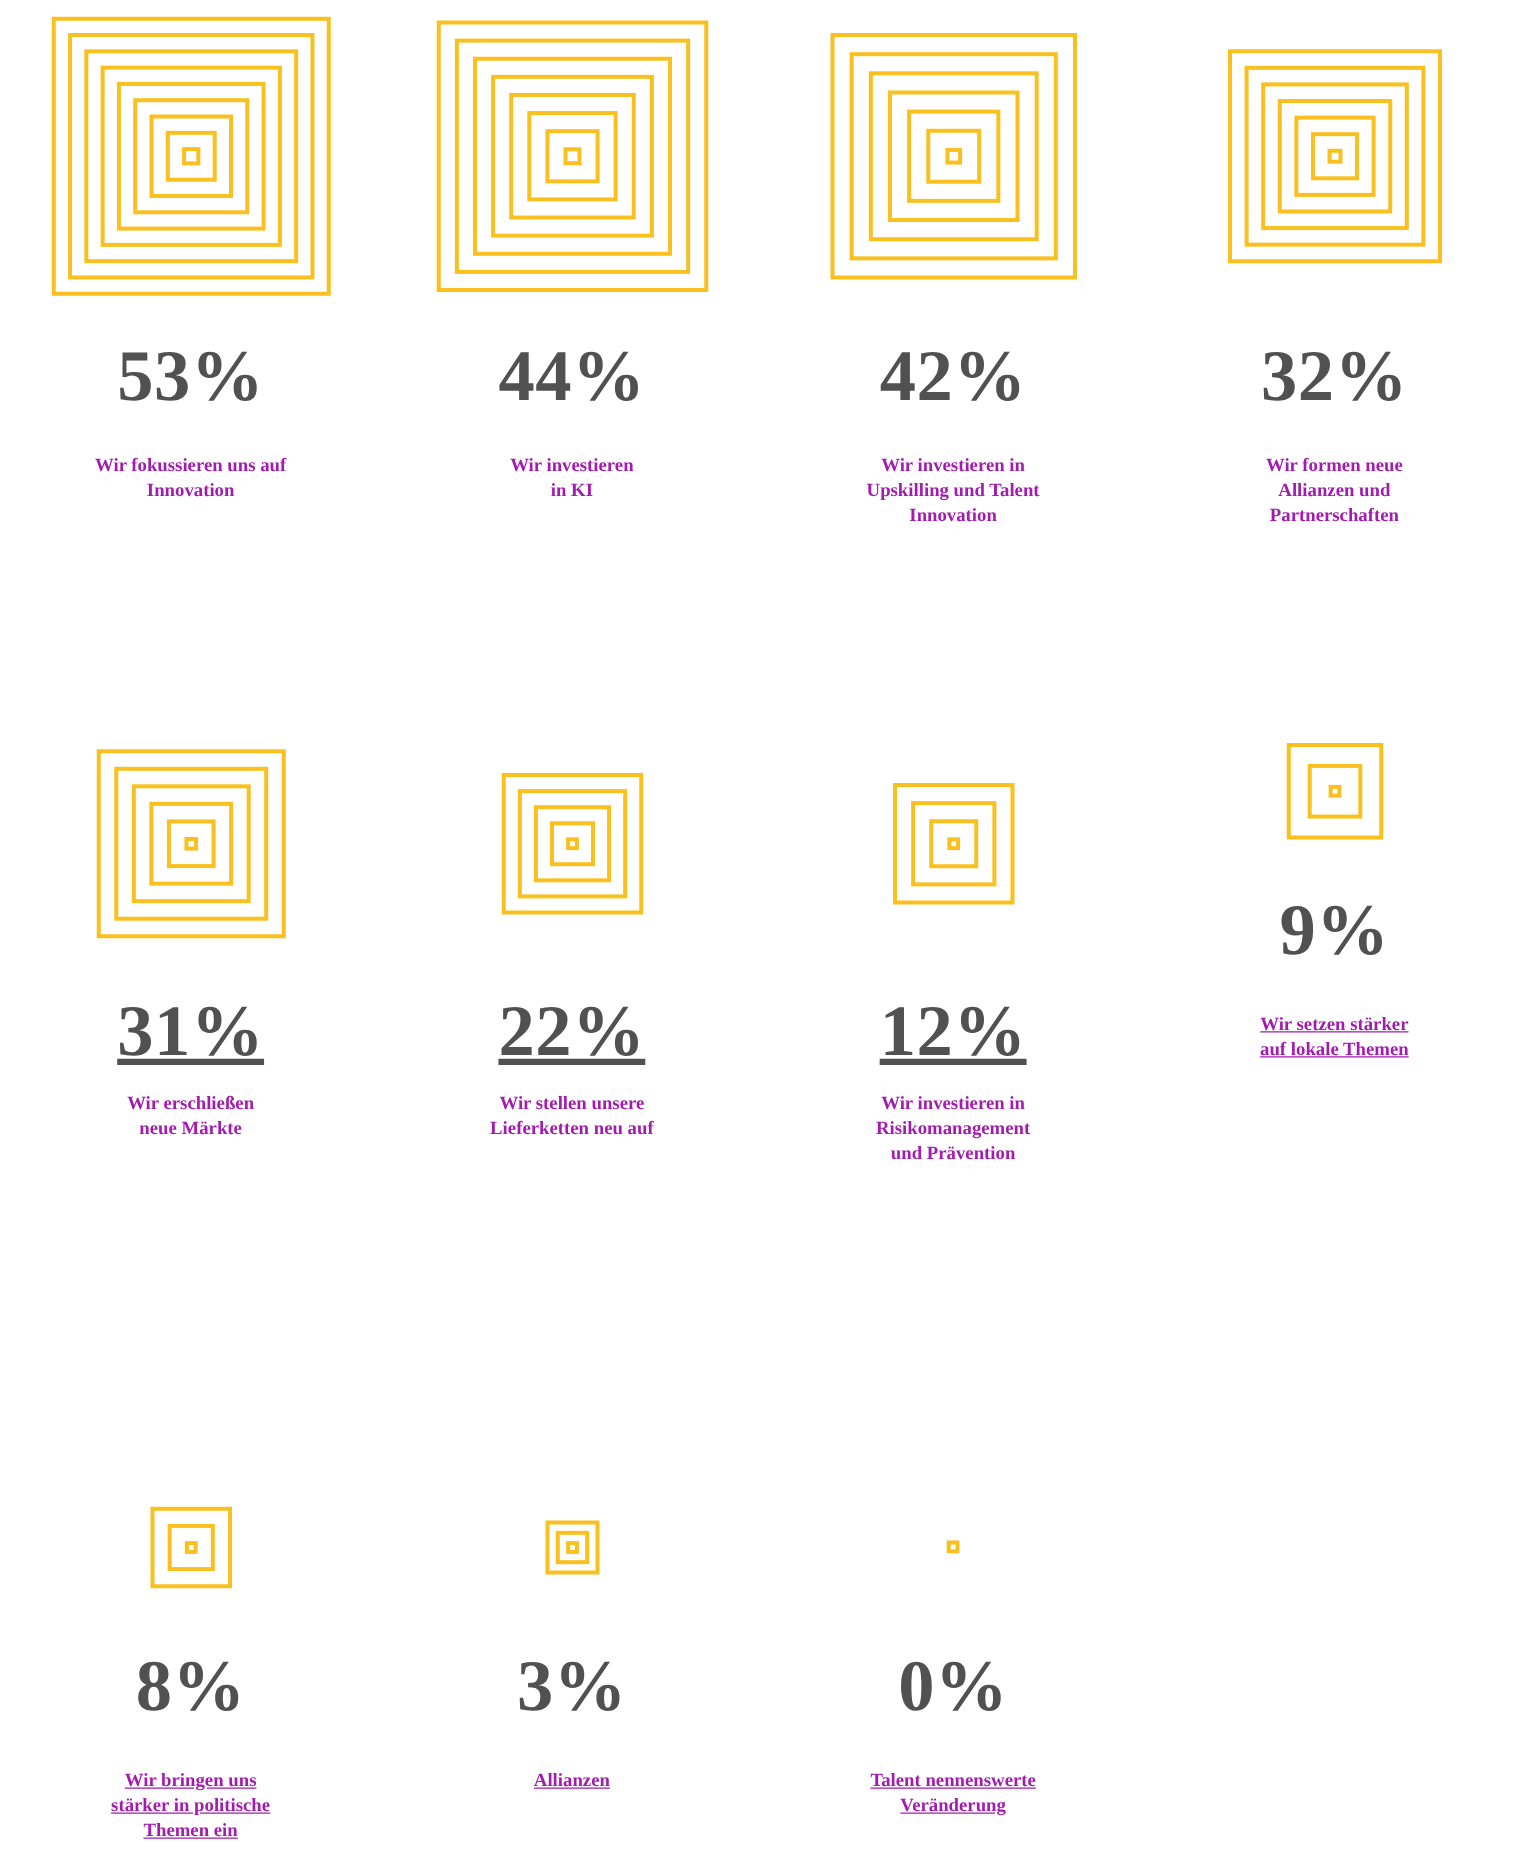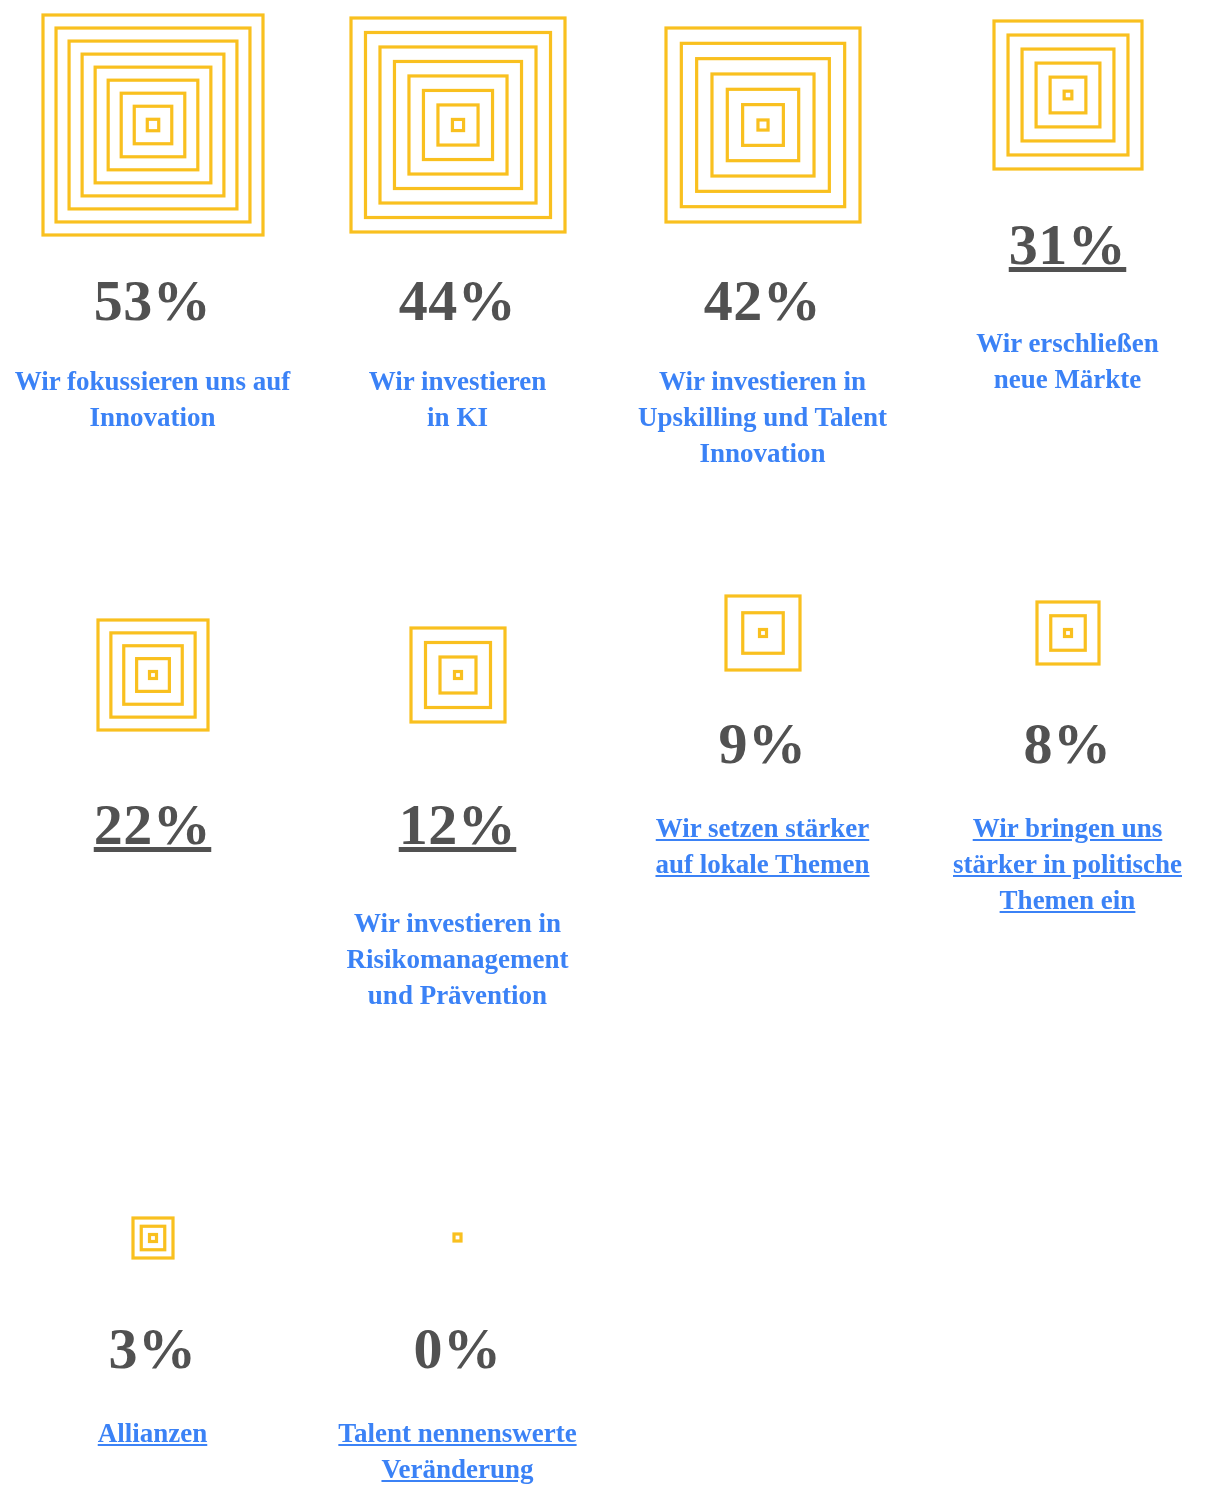--- a/index.html
+++ b/index.html
@@ -65,29 +65,29 @@
     line-height: 1;
     text-align: center;
     white-space: nowrap;
   }
   .row-1 .pct { margin-top: 22px; }
   .row-2 .pct { margin-top: 26px; text-decoration: underline; }
   .row-3 .pct { margin-top: 30px; }
 
   
   .label {
-    font-size: 27px;
+    font-size: 15px;
     font-weight: bold;
-    color: #3b82f6;
+    color: #a21caf;
     line-height: 1.33;
     text-align: center;
     max-width: 290px;
   }
   .row-1 .label { margin-top: 34px; }
-  .row-2 .label { margin-top: 52px; }
+  .row-2 .label { margin-top: 20px; }
   .row-3 .label { margin-top: 38px; text-decoration: underline; }
 </style>
 </head>
 <body>
 
 <div class="infographic">
 
   <div class="stat-cell row-1">
     <div class="icon-slot">
         <span class="rings">
@@ -148,20 +148,41 @@
         </span>
       </div>
     <div class="pct">42%</div>
     <div class="label">
       <div>Wir investieren in</div>
       <div>Upskilling und Talent</div>
       <div>Innovation</div>
     </div>
   </div>
 
+  <div class="stat-cell row-1">
+    <div class="icon-slot">
+        <span class="rings">
+          <svg width="168" height="168" viewBox="0 0 168 168">
+            <rect class="ring" x="79.63" y="79.63" width="8.74" height="8.74" stroke="#F9C01F" stroke-width="3.2"></rect>
+            <rect class="ring" x="66.36" y="66.36" width="35.28" height="35.28" stroke="#F9C01F" stroke-width="3.2"></rect>
+            <rect class="ring" x="53.09" y="53.09" width="61.82" height="61.82" stroke="#F9C01F" stroke-width="3.2"></rect>
+            <rect class="ring" x="39.82" y="39.82" width="88.37" height="88.37" stroke="#F9C01F" stroke-width="3.2"></rect>
+            <rect class="ring" x="26.54" y="26.54" width="114.91" height="114.91" stroke="#F9C01F" stroke-width="3.2"></rect>
+            <rect class="ring" x="13.27" y="13.27" width="141.46" height="141.46" stroke="#F9C01F" stroke-width="3.2"></rect>
+            <rect class="ring" x="0.00" y="0.00" width="168.00" height="168.00" stroke="#F9C01F" stroke-width="3.2"></rect>
+          </svg>
+        </span>
+      </div>
+    <div class="pct">32%</div>
+    <div class="label">
+      <div>Wir formen neue</div>
+      <div>Allianzen und</div>
+      <div>Partnerschaften</div>
+    </div>
+  </div>
 
   <div class="stat-cell row-2">
     <div class="icon-slot">
         <span class="rings">
           <svg width="148" height="148" viewBox="0 0 148 148">
             <rect class="ring" x="70.15" y="70.15" width="7.70" height="7.70" stroke="#F9C01F" stroke-width="3.2"></rect>
             <rect class="ring" x="56.12" y="56.12" width="35.76" height="35.76" stroke="#F9C01F" stroke-width="3.2"></rect>
             <rect class="ring" x="42.09" y="42.09" width="63.82" height="63.82" stroke="#F9C01F" stroke-width="3.2"></rect>
             <rect class="ring" x="28.06" y="28.06" width="91.88" height="91.88" stroke="#F9C01F" stroke-width="3.2"></rect>
             <rect class="ring" x="14.03" y="14.03" width="119.94" height="119.94" stroke="#F9C01F" stroke-width="3.2"></rect>
@@ -183,20 +204,24 @@
           <svg width="110" height="110" viewBox="0 0 110 110">
             <rect class="ring" x="51.50" y="51.50" width="7.00" height="7.00" stroke="#F9C01F" stroke-width="3.2"></rect>
             <rect class="ring" x="38.63" y="38.63" width="32.75" height="32.75" stroke="#F9C01F" stroke-width="3.2"></rect>
             <rect class="ring" x="25.75" y="25.75" width="58.50" height="58.50" stroke="#F9C01F" stroke-width="3.2"></rect>
             <rect class="ring" x="12.88" y="12.88" width="84.25" height="84.25" stroke="#F9C01F" stroke-width="3.2"></rect>
             <rect class="ring" x="0.00" y="0.00" width="110.00" height="110.00" stroke="#F9C01F" stroke-width="3.2"></rect>
           </svg>
         </span>
       </div>
     <div class="pct">22%</div>
+    <div class="label">
+      <div>Wir stellen unsere</div>
+      <div>Lieferketten neu auf</div>
+    </div>
   </div>
 
   <div class="stat-cell row-2">
     <div class="icon-slot">
         <span class="rings">
           <svg width="94" height="94" viewBox="0 0 94 94">
             <rect class="ring" x="43.50" y="43.50" width="7.00" height="7.00" stroke="#F9C01F" stroke-width="3.2"></rect>
             <rect class="ring" x="29.00" y="29.00" width="36.00" height="36.00" stroke="#F9C01F" stroke-width="3.2"></rect>
             <rect class="ring" x="14.50" y="14.50" width="65.00" height="65.00" stroke="#F9C01F" stroke-width="3.2"></rect>
             <rect class="ring" x="0.00" y="0.00" width="94.00" height="94.00" stroke="#F9C01F" stroke-width="3.2"></rect>

